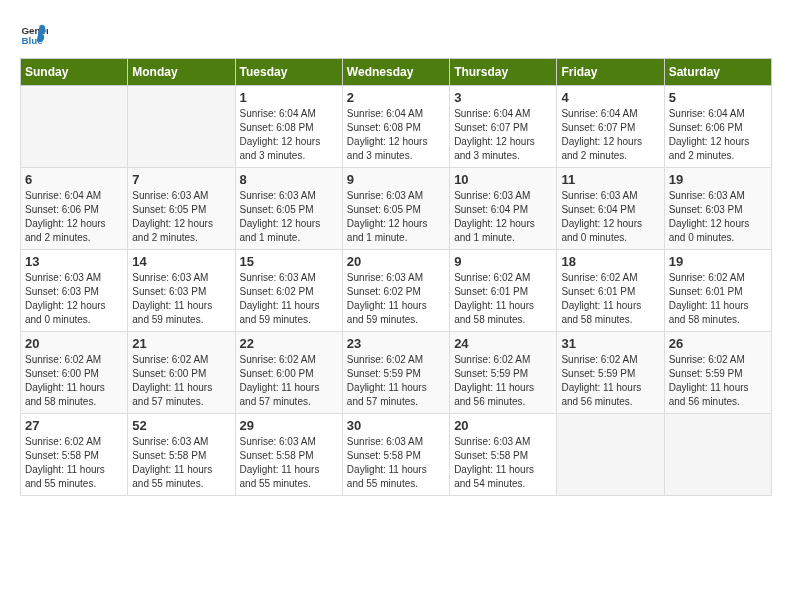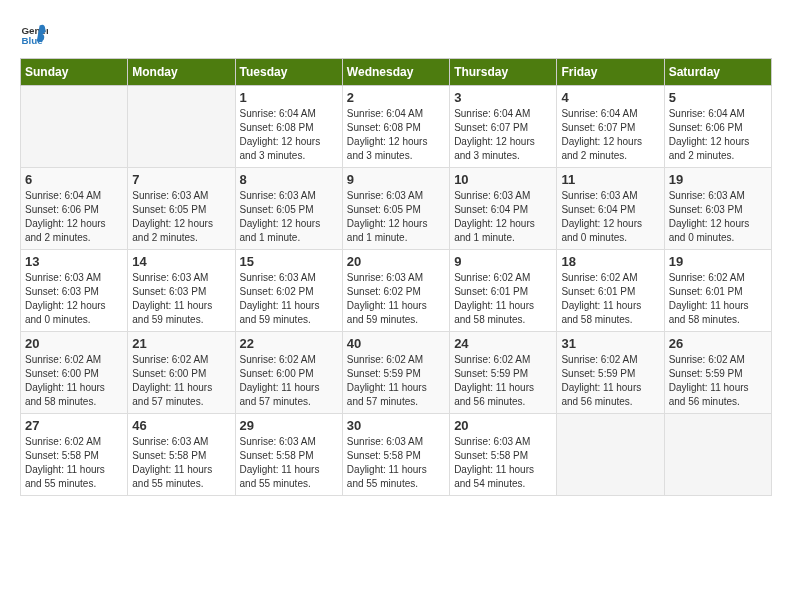--- a/index.html
+++ b/index.html
@@ -247,21 +247,21 @@
 Sunset: 6:00 PM
 Daylight: 11 hours and 57 minutes.</div>
         </td>
         <td>
           <span class="day-number">22</span>
           <div class="day-info" style="white-space: pre-line;">Sunrise: 6:02 AM
 Sunset: 6:00 PM
 Daylight: 11 hours and 57 minutes.</div>
         </td>
         <td>
-          <span class="day-number">40</span>
+          <span class="day-number">23</span>
           <div class="day-info" style="white-space: pre-line;">Sunrise: 6:02 AM
 Sunset: 5:59 PM
 Daylight: 11 hours and 57 minutes.</div>
         </td>
         <td>
           <span class="day-number">24</span>
           <div class="day-info" style="white-space: pre-line;">Sunrise: 6:02 AM
 Sunset: 5:59 PM
 Daylight: 11 hours and 56 minutes.</div>
         </td>
@@ -279,21 +279,21 @@
         </td>
       </tr>
       <tr>
         <td>
           <span class="day-number">27</span>
           <div class="day-info" style="white-space: pre-line;">Sunrise: 6:02 AM
 Sunset: 5:58 PM
 Daylight: 11 hours and 55 minutes.</div>
         </td>
         <td>
-          <span class="day-number">46</span>
+          <span class="day-number">52</span>
           <div class="day-info" style="white-space: pre-line;">Sunrise: 6:03 AM
 Sunset: 5:58 PM
 Daylight: 11 hours and 55 minutes.</div>
         </td>
         <td>
           <span class="day-number">29</span>
           <div class="day-info" style="white-space: pre-line;">Sunrise: 6:03 AM
 Sunset: 5:58 PM
 Daylight: 11 hours and 55 minutes.</div>
         </td>

